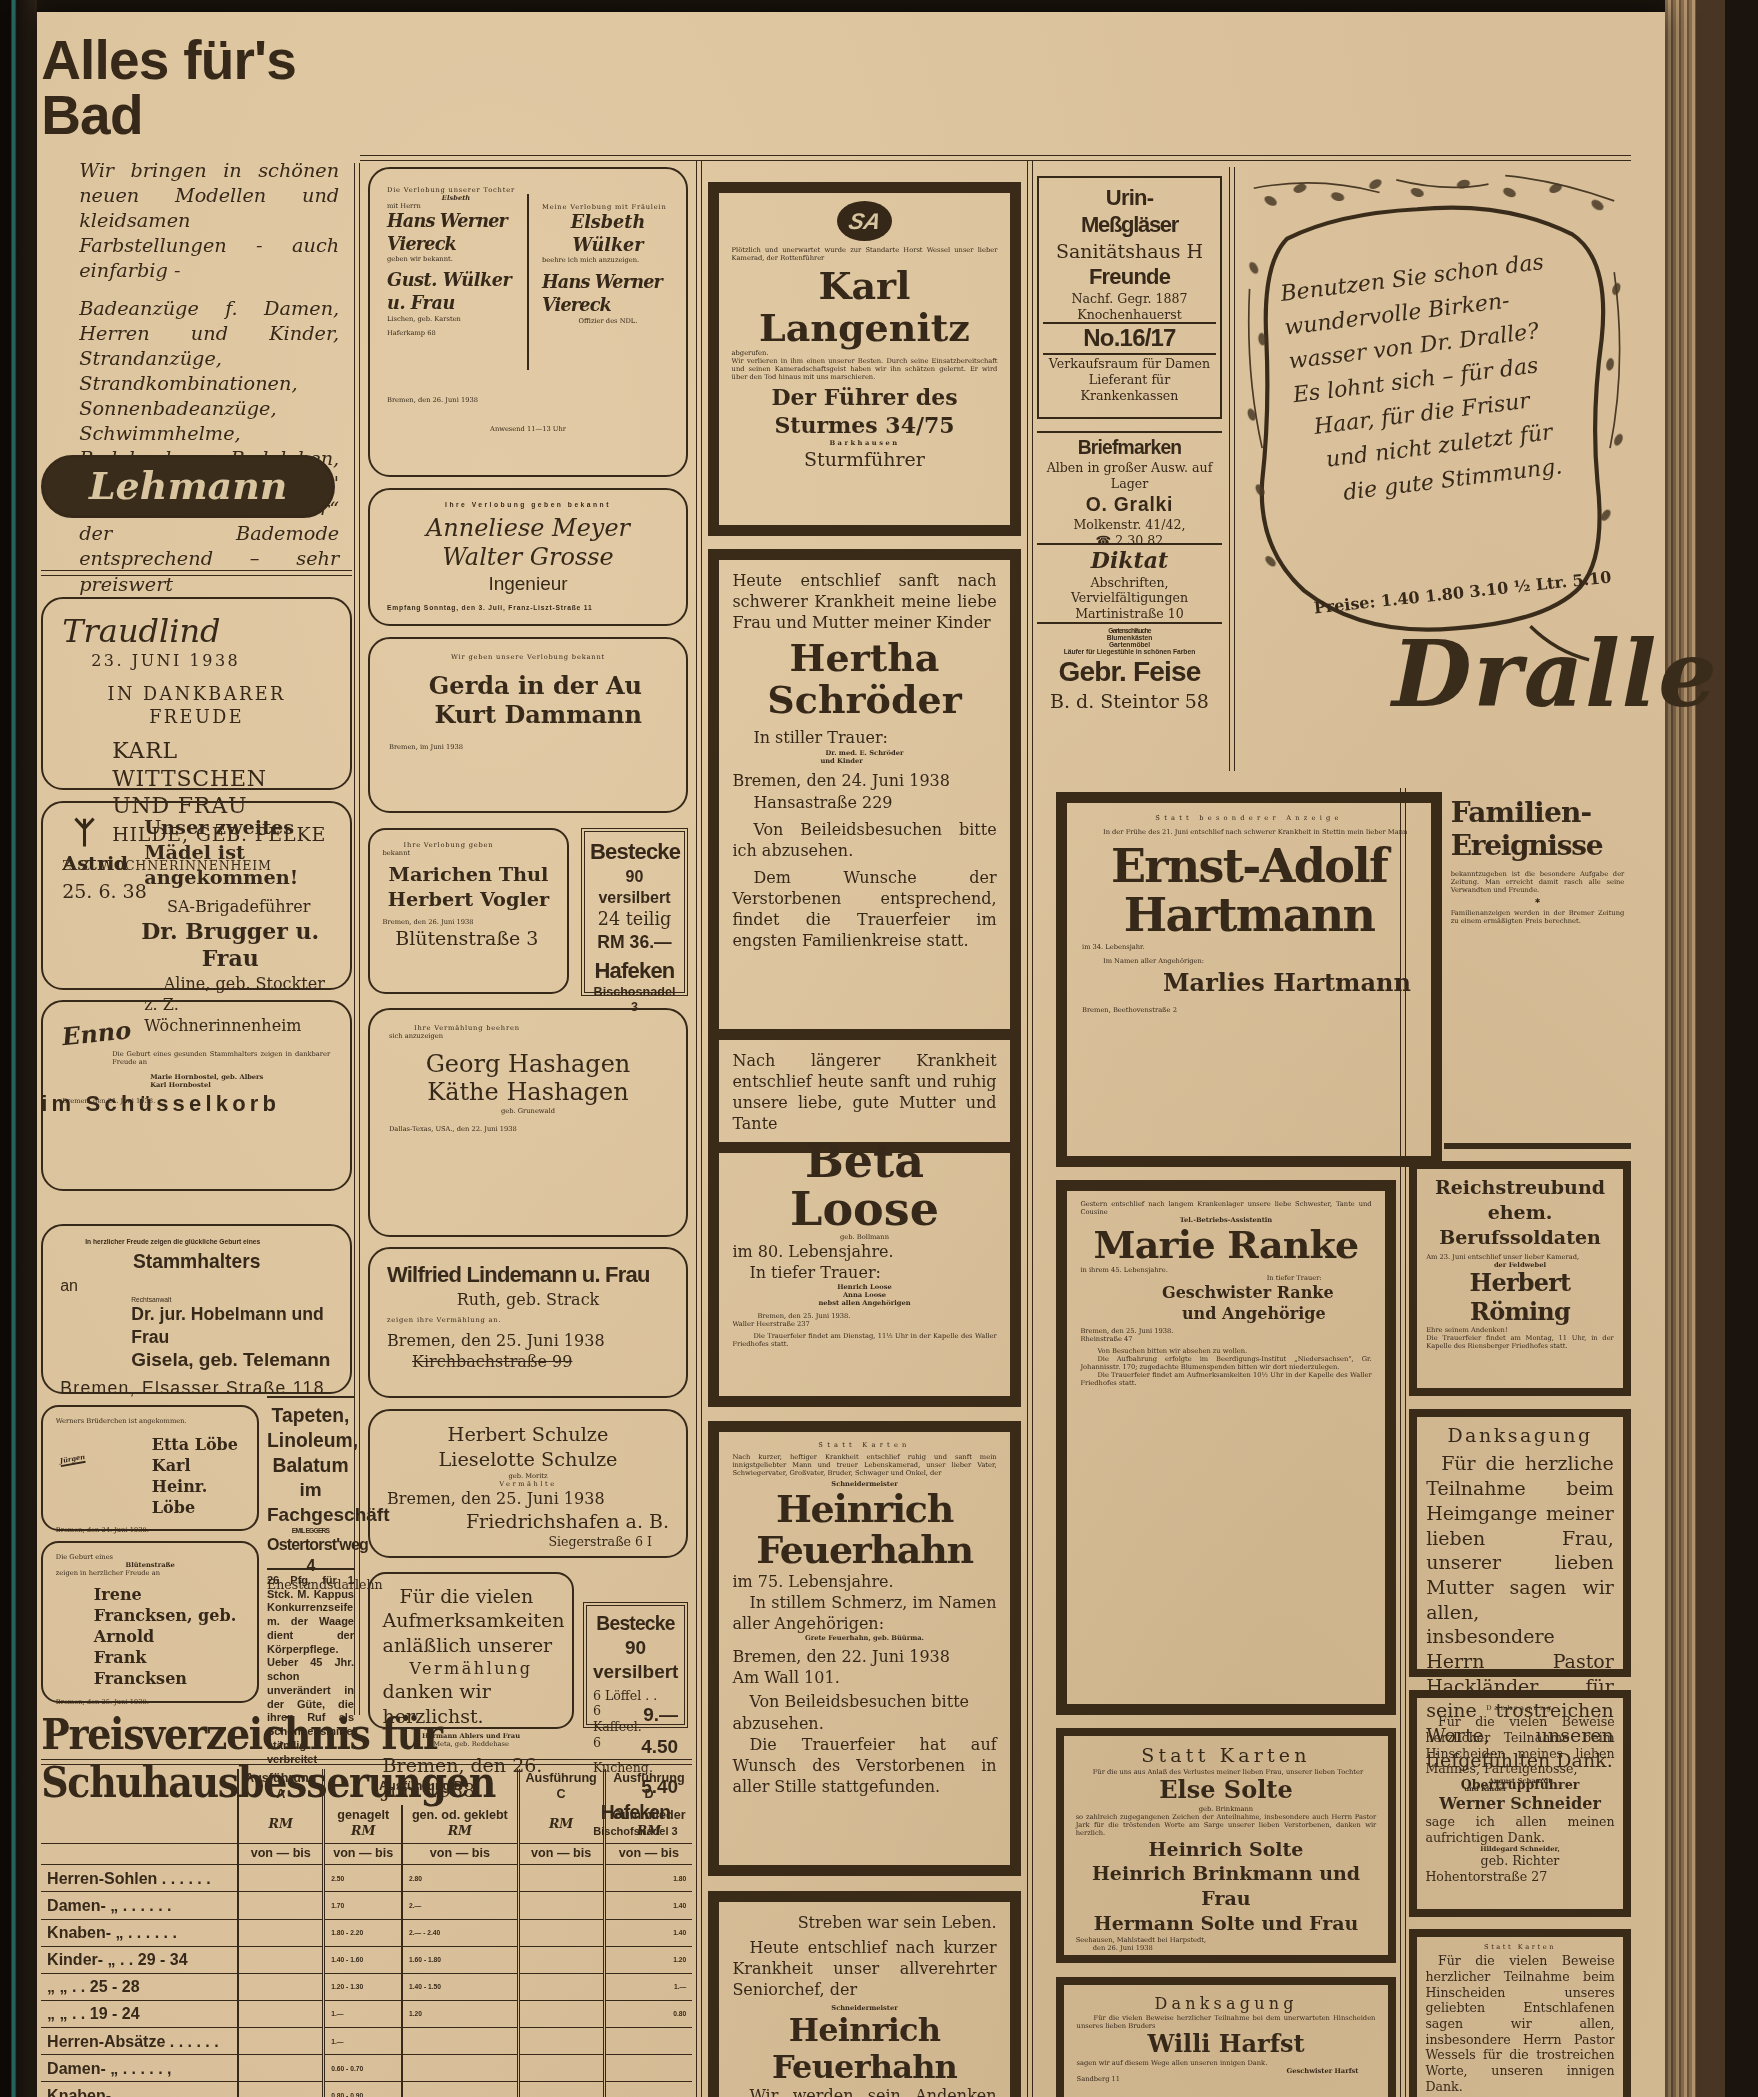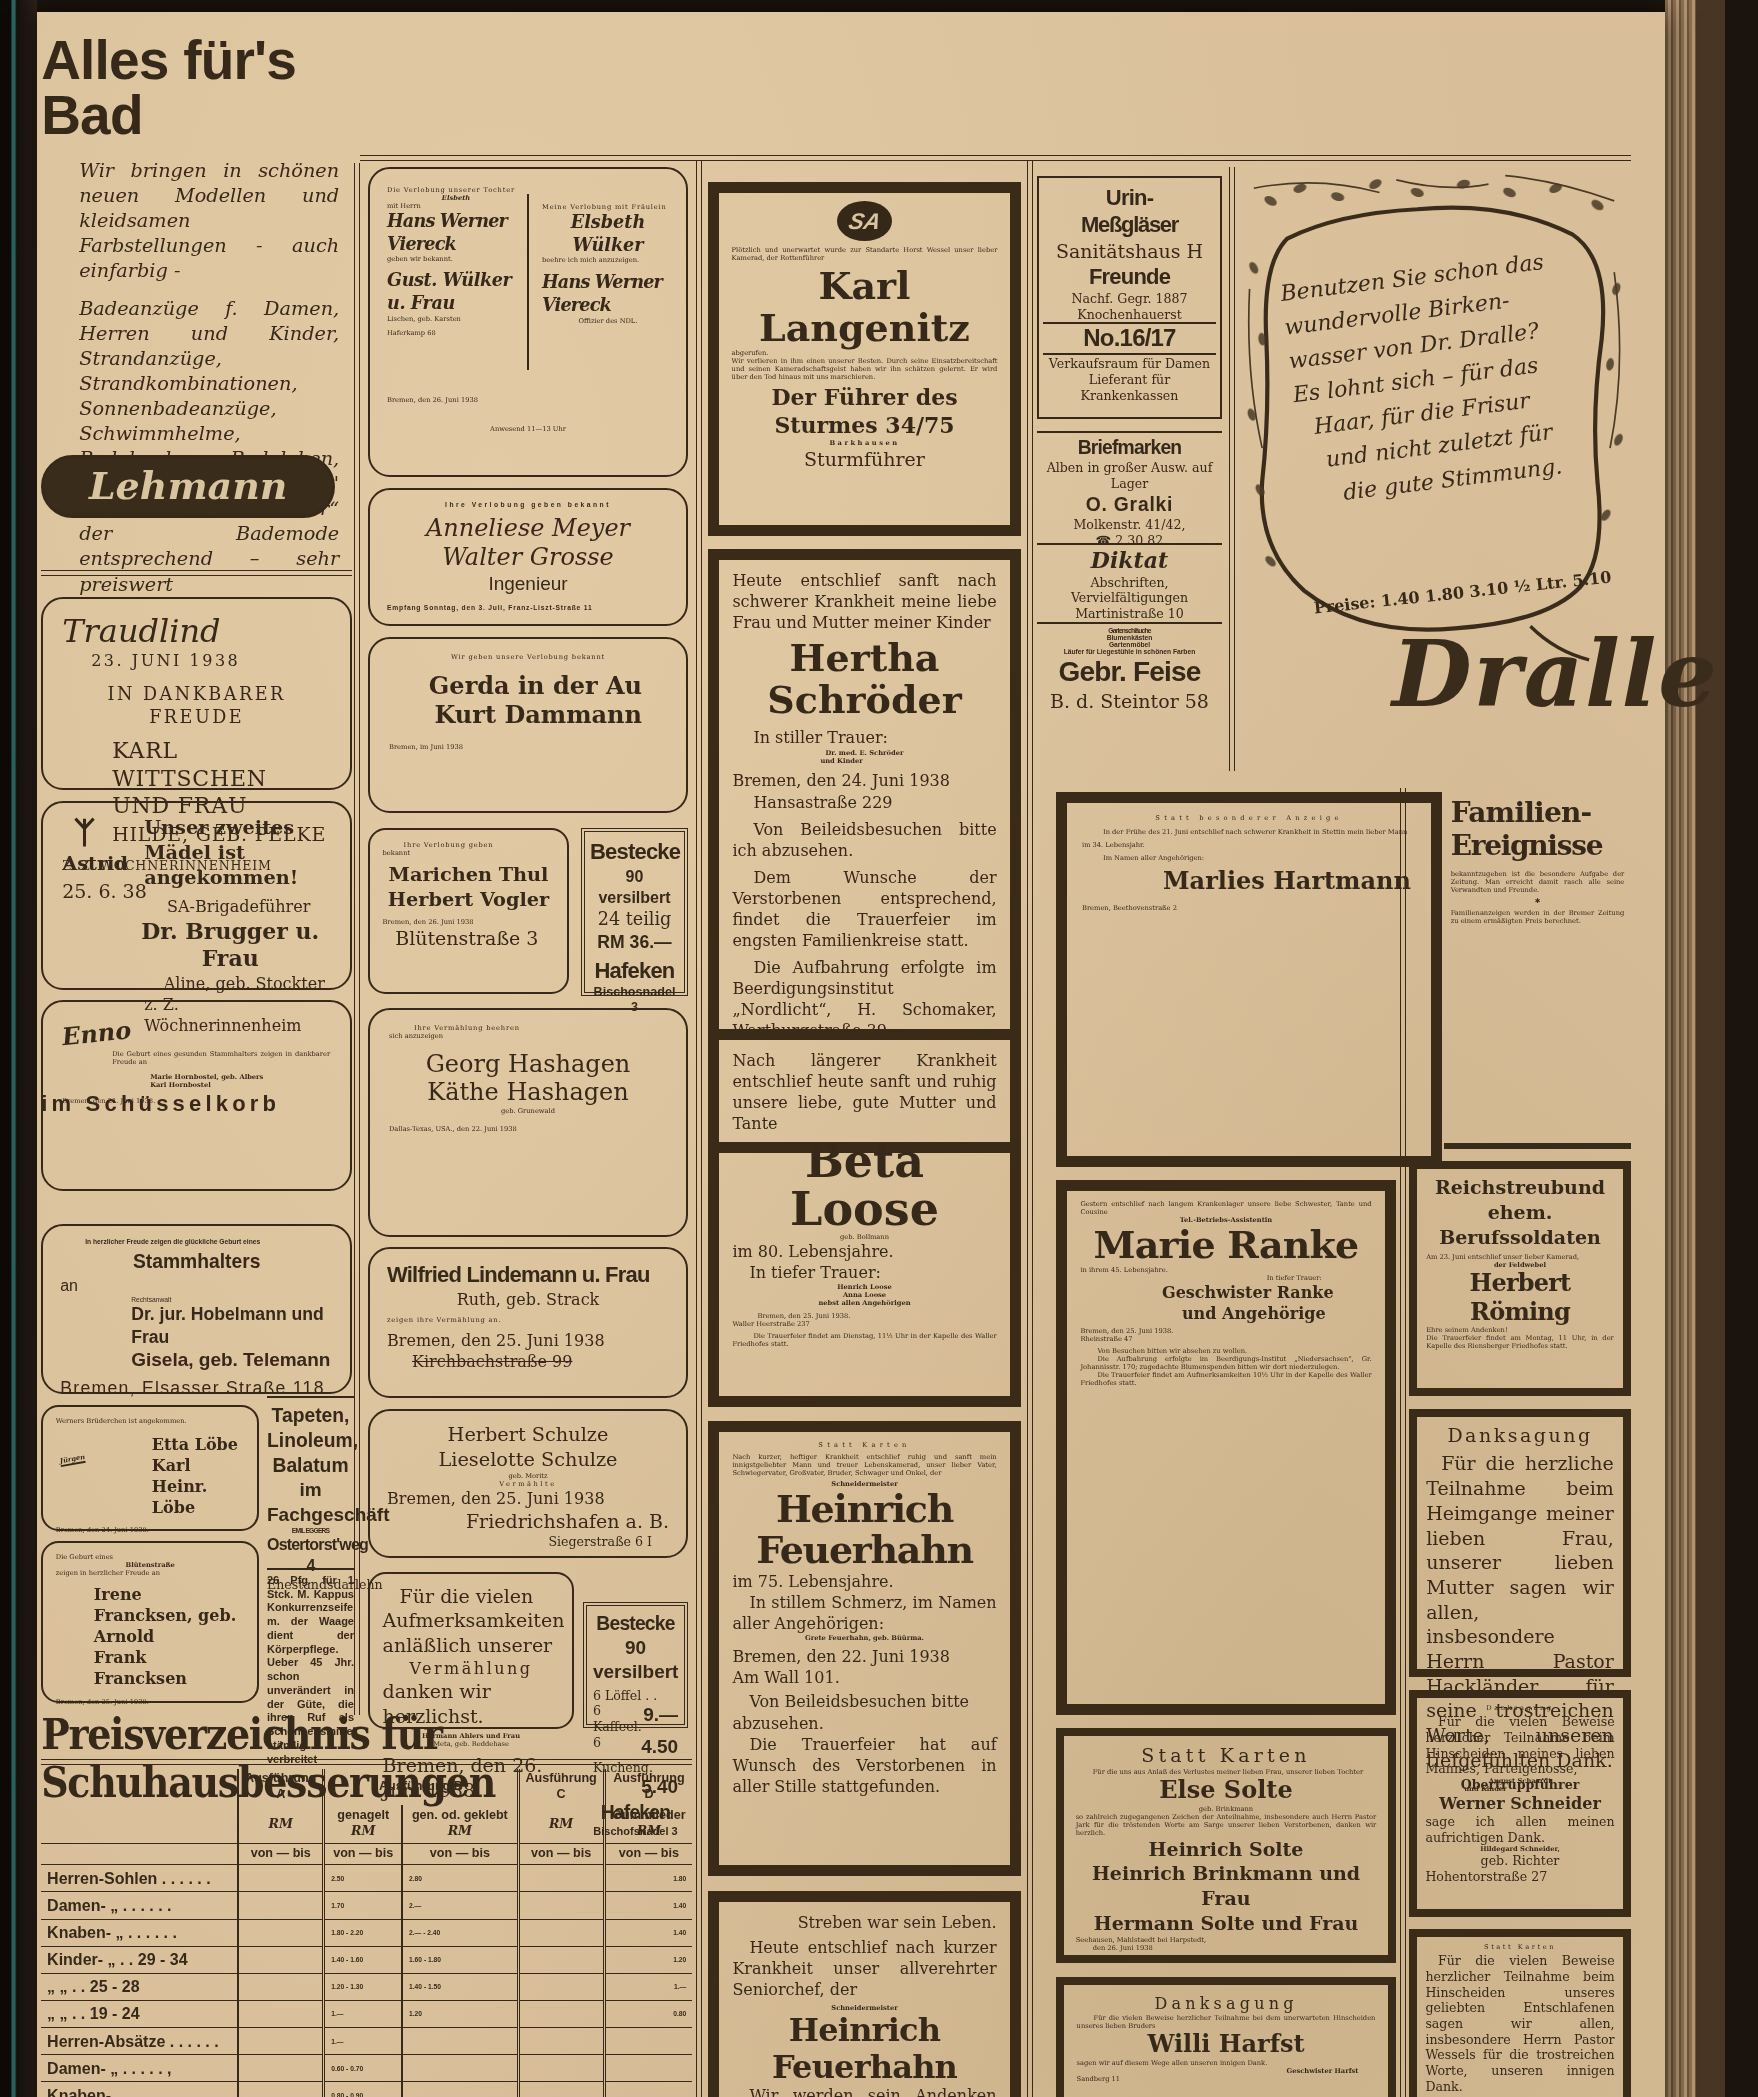--- a/index.html
+++ b/index.html
@@ -360,21 +360,20 @@
   <div class="b db" style="left:671px;top:537px;width:313px;height:604px;padding:10px 13.4px">
     <div class="f38 j">Heute entschlief sanft nach schwerer Krankheit meine liebe Frau und Mutter meiner Kinder</div>
     <div class="bd f90 c" style="margin-top:4.2px">Hertha Schröder</div>
     <div class="f38" style="margin-top:6.7px;text-indent:21px">In stiller Trauer:</div>
     <div class="bd f40 c">Dr. med. E. Schröder</div>
     <div class="bd f40" style="margin-left:88px">und Kinder</div>
     <div class="f38" style="margin-top:5.9px">Bremen, den 24. Juni 1938</div>
     <div class="f38" style="margin-left:21px">Hansastraße 229</div>
     <div class="f38 j" style="margin-top:5.9px;text-indent:21px">Von Beileidsbesuchen bitte ich abzusehen.</div>
     <div class="f38 j" style="margin-top:5.9px;text-indent:21px">Dem Wunsche der Verstorbenen entsprechend, findet die Trauerfeier im engsten Familienkreise statt.</div>
-    <div class="f38 j" style="margin-top:5.9px;text-indent:21px">Die Aufbahrung erfolgte im Beerdigungsinstitut „Nordlicht“, H. Schomaker, Wartburgstraße 39.</div>
   </div>
 
   <div class="b db" style="left:671px;top:1017px;width:313px;height:378px;padding:10px 13.4px">
     <div class="f38 j">Nach längerer Krankheit entschlief heute sanft und ruhig unsere liebe, gute Mutter und Tante</div>
     <div class="bd f110 c" style="margin-top:2.5px">Beta Loose</div>
     <div class="f36 c">geb. Bollmann</div>
     <div class="f38">im 80. Lebensjahre.</div>
     <div class="f38" style="text-indent:17px">In tiefer Trauer:</div>
     <div class="bd f44 c">Henrich Loose</div>
     <div class="bd f44 c">Anna Loose</div>
@@ -480,20 +479,21 @@
       <div style="margin-left:25px">und nicht zuletzt für</div>
       <div style="margin-left:38px">die gute Stimmung.</div>
     </div>
     <div class="bd f38" style="position:absolute;left:76px;top:419px;transform:rotate(-6deg)">Preise: 1.40  1.80  3.10  ½ Ltr. 5.10</div>
     <div class="i bd" able="false" style="position:absolute;left:155px;top:457px;font-size:92px;letter-spacing:1.7px;color:#3a2c1b">Dralle</div>
   </div>
 
   <div class="b db" style="left:1019px;top:780px;width:386px;height:375px;padding:11px 15px">
     <div class="f40 sp10 c">Statt besonderer Anzeige</div>
     <div class="f40 j" style="margin-top:6.7px;text-indent:21px">In der Frühe des 21. Juni entschlief nach schwerer Krankheit in Stettin mein lieber Mann</div>
+    <div class="bd f110 c" style="margin-top:5.9px;letter-spacing:-1.7px">Ernst-Adolf Hartmann</div>
     <div class="f40" style="margin-top:4.2px">im 34. Lebensjahr.</div>
     <div class="f40" style="margin-top:5.9px;text-indent:21px">Im Namen aller Angehörigen:</div>
     <div class="bd f58 c" style="margin-top:4.2px;margin-left:76px">Marlies Hartmann</div>
     <div class="f40" style="margin-top:8.4px">Bremen, Beethovenstraße 2</div>
   </div>
 
   <div class="b db" style="left:1019px;top:1168px;width:340px;height:535px;padding:9.2px 13.4px">
     <div class="f36 j">Gestern entschlief nach langem Krankenlager unsere liebe Schwester, Tante und Cousine</div>
     <div class="bd f40 c">Tel.-Betriebs-Assistentin</div>
     <div class="bd f90 c" style="letter-spacing:-0.8px">Marie Ranke</div>

